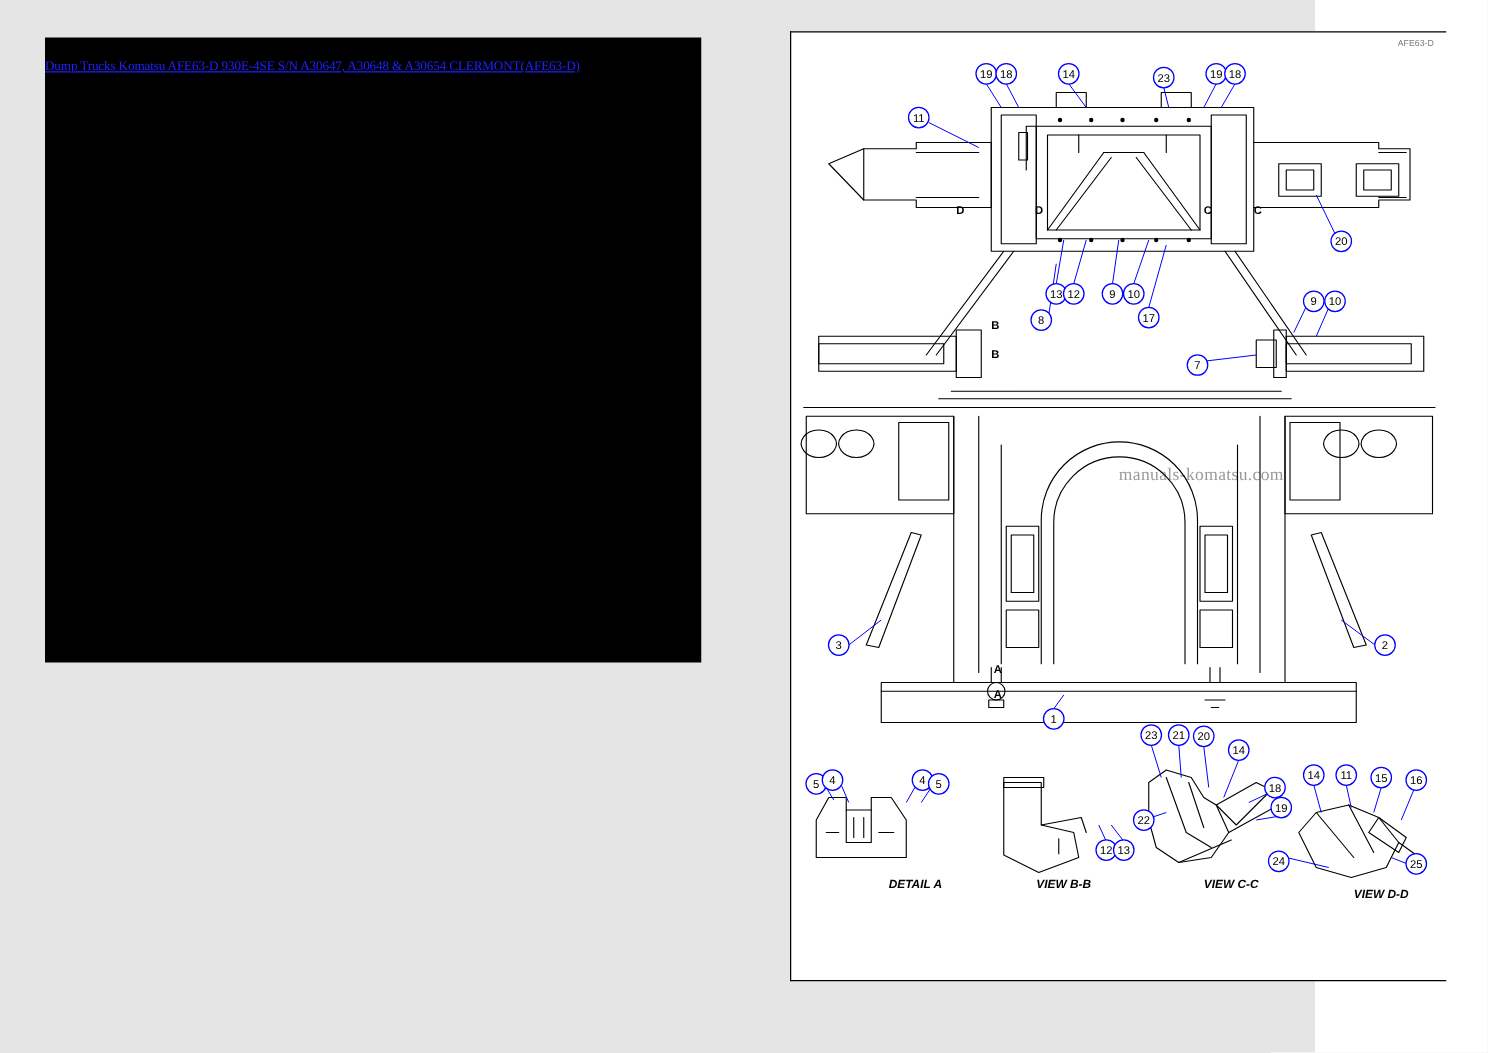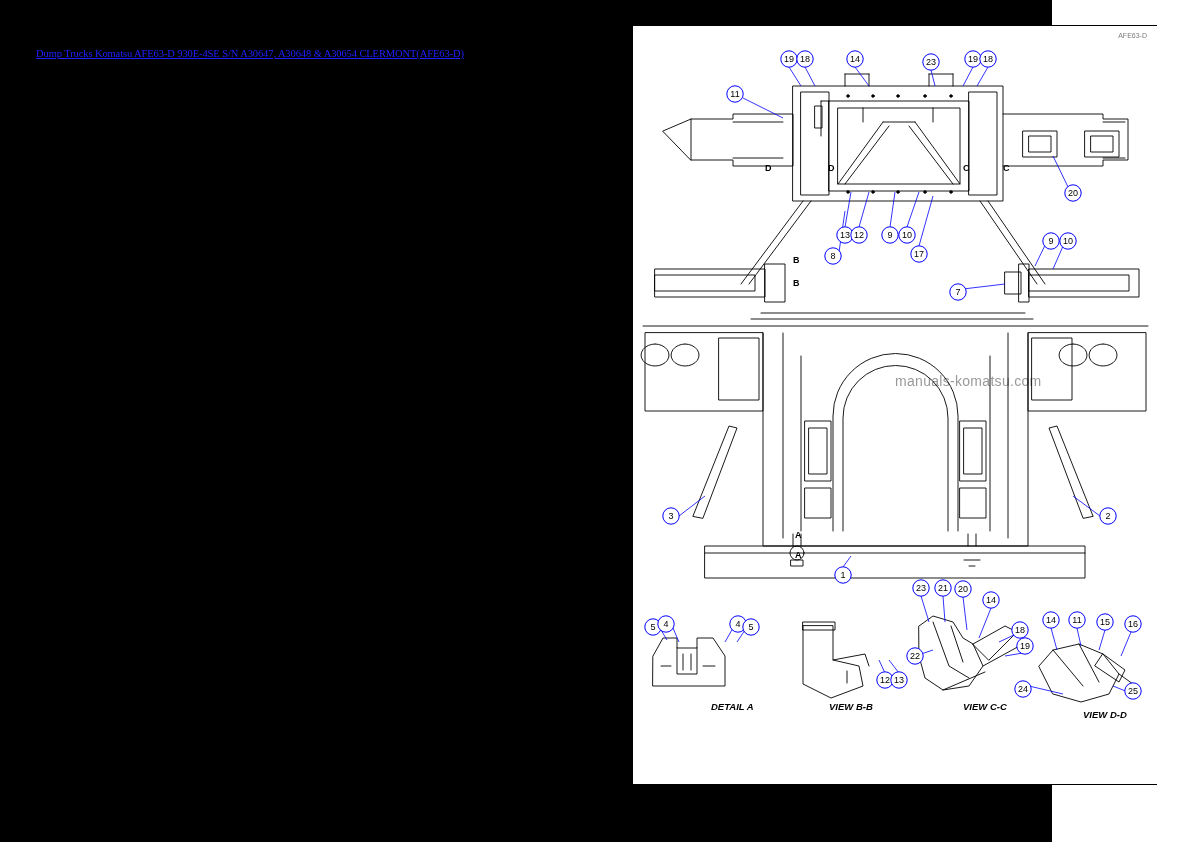--- a/index.html
+++ b/index.html
@@ -8,21 +8,21 @@
     background: #ffffff;
     width: 1190px;
     height: 842px;
     overflow: hidden;
     font-family: "Liberation Sans", sans-serif;
   }
   #page {
     position: relative;
     width: 1052px;
     height: 842px;
-    background: #000000;
+    background: #e5e5e5;
   }
 
   
   #thumb-panel {
     position: absolute;
     left: 36px;
     top: 30px;
     width: 525px;
     height: 500px;
     background: #000000;
@@ -53,21 +53,21 @@
     border-top: 1.2px solid #000000;
     border-bottom: 1.2px solid #000000;
     border-right: none;
     box-sizing: border-box;
     overflow: hidden;
   }
   #drawing-svg { position: absolute; left: 0; top: 0; }
 
   .wm {
     position: absolute;
-    font-family: Liberation Sans, sans-serif;
+    font-family: Liberation Serif, serif;
     font-size: 14px;
     color: #9a9a9a;
     left: 262px;
     top: 347px;
     white-space: nowrap;
     letter-spacing: 0.3px;
     text-align: center;
   }
   .corner-code {
     position: absolute;

